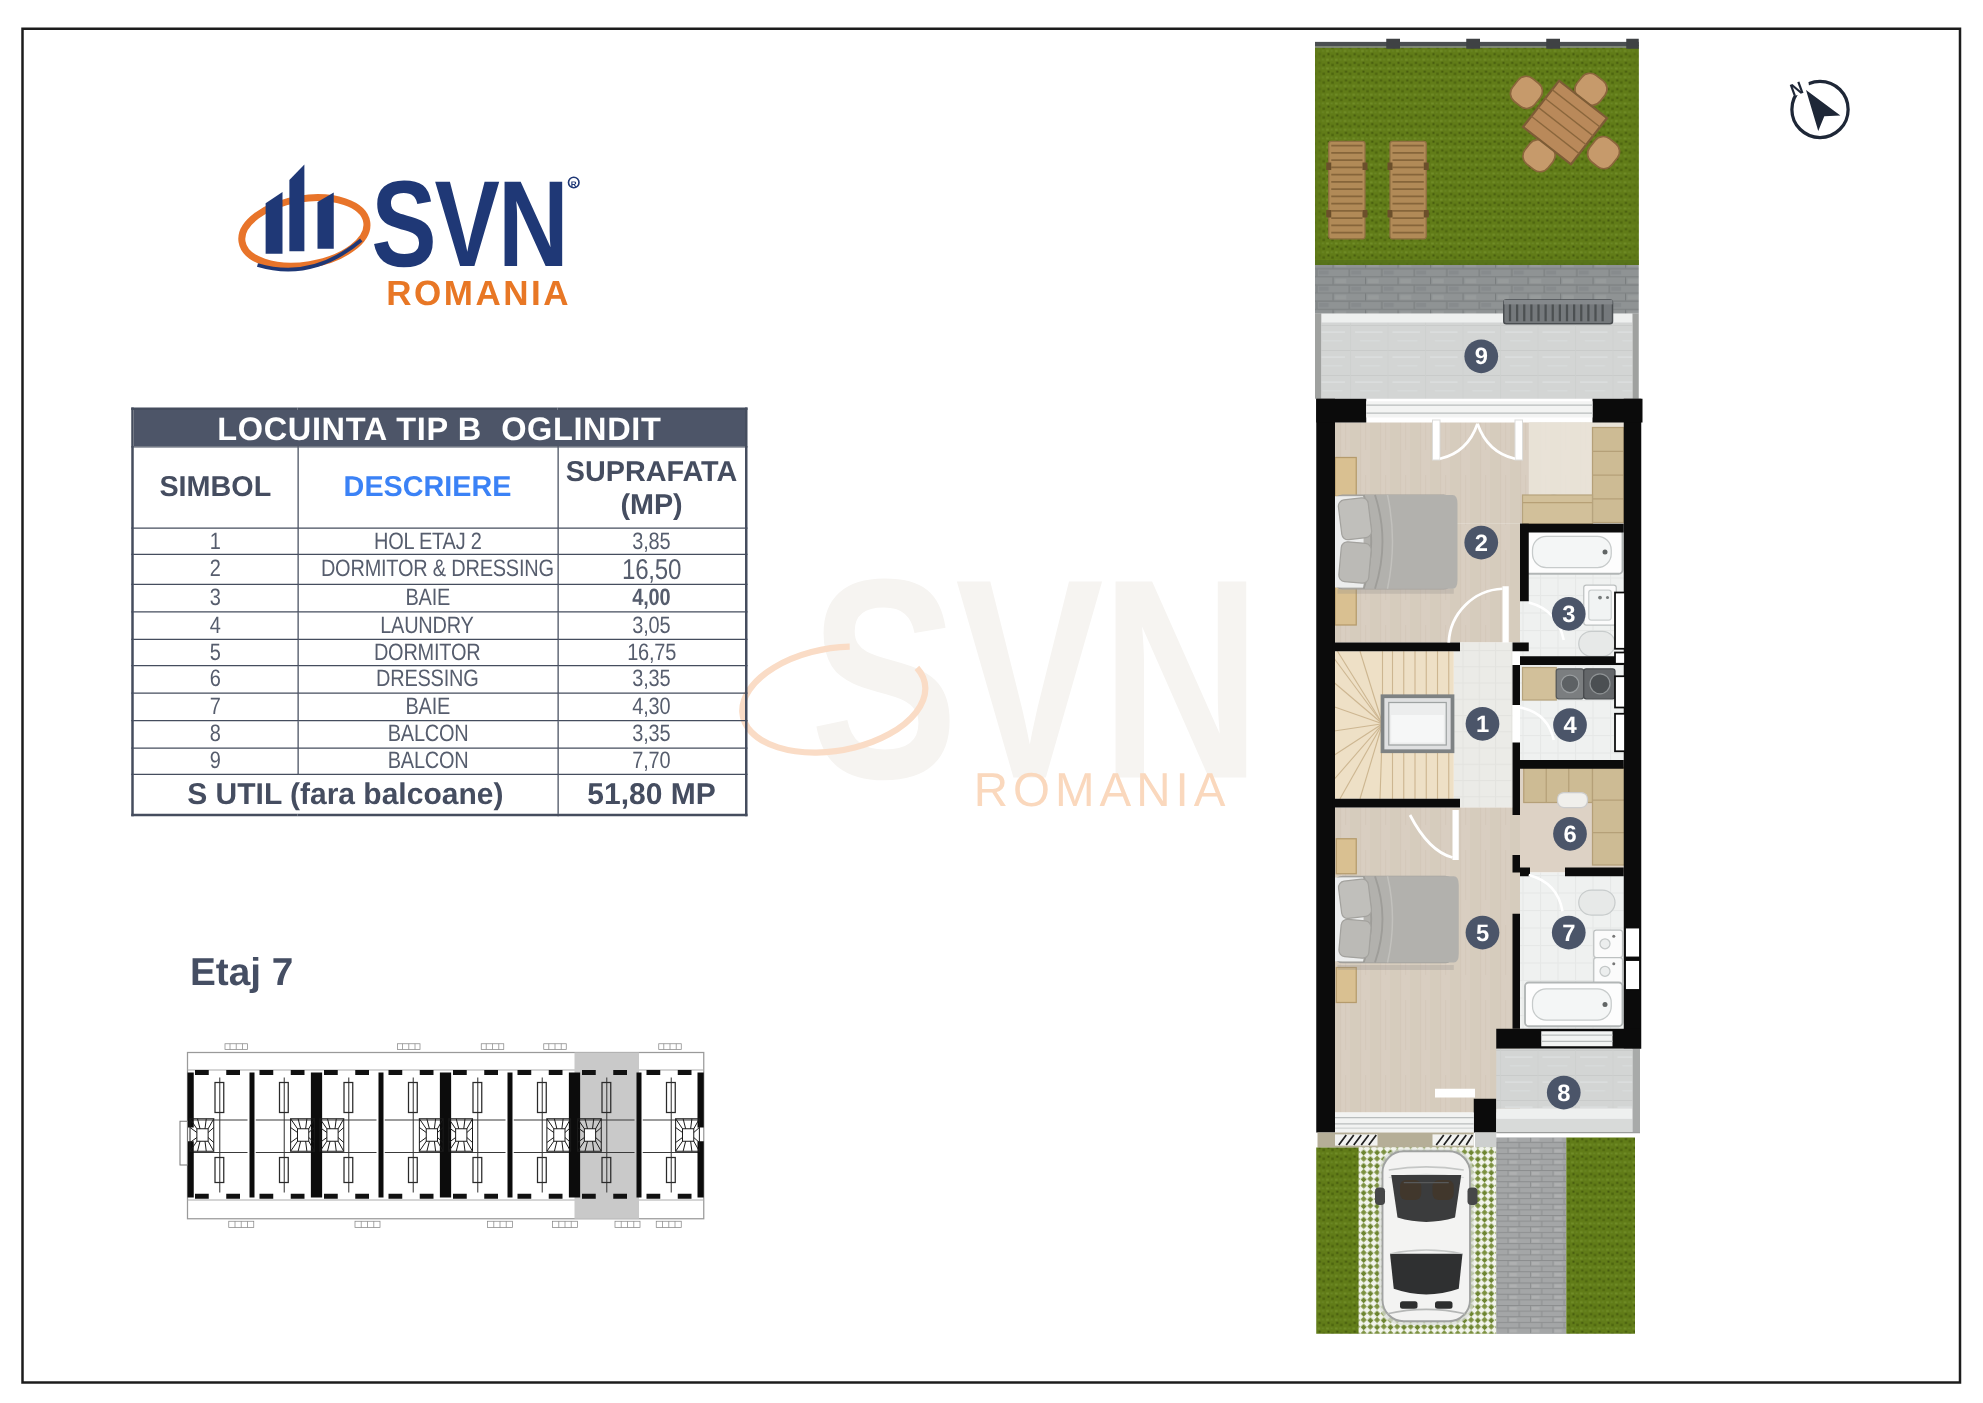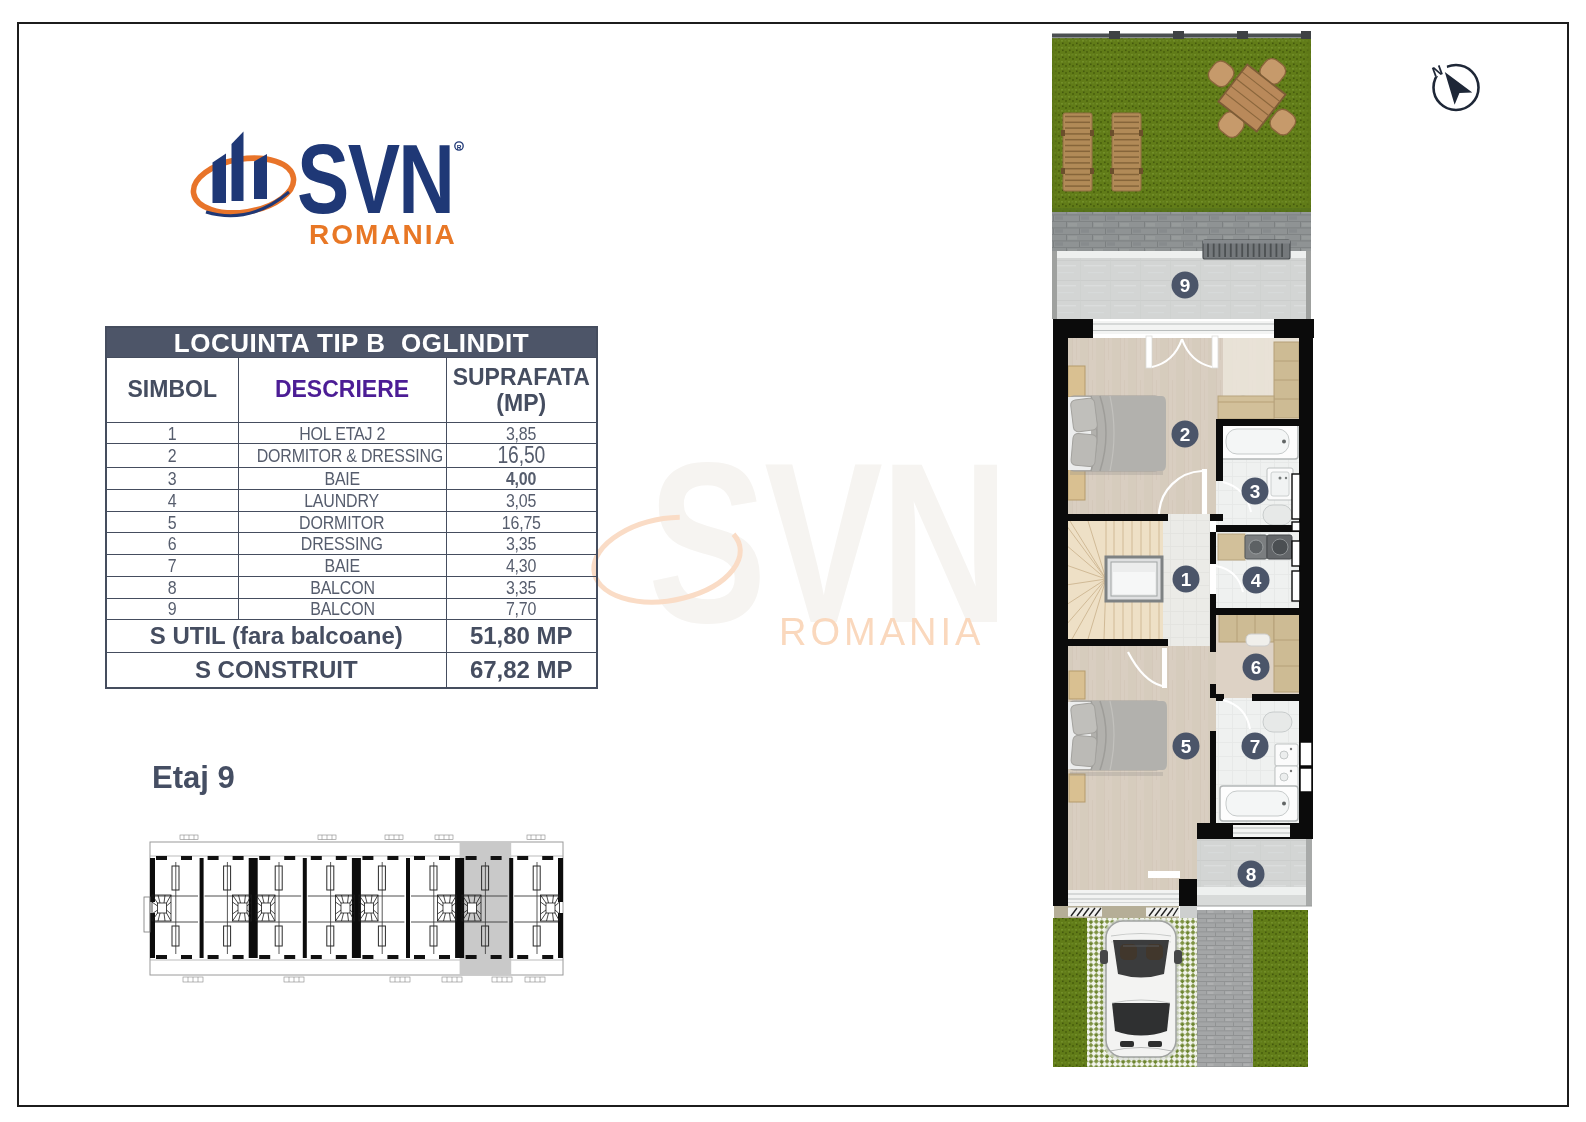--- a/index.html
+++ b/index.html
@@ -36,21 +36,21 @@
           <col style="width:132px">
           <col style="width:208px">
           <col style="width:151px">
         </colgroup>
 <tbody>
           <tr>
             <td colspan="3" style="height:29px;background:#4d5568;color:#fff;font-weight:bold;font-size:26px;letter-spacing:0.5px;">LOCUINTA TIP B&nbsp; OGLINDIT</td>
           </tr>
 <tr style="height:64.7px;">
             <td style="font-weight:bold;font-size:23px;color:#454d60;">SIMBOL</td>
-            <td style="font-weight:bold;font-size:23px;color:#4c1d95;">DESCRIERE</td>
+            <td style="font-weight:bold;font-size:23px;color:#3b82f6;">DESCRIERE</td>
             <td style="font-weight:bold;font-size:23px;color:#454d60;line-height:26px;">SUPRAFATA<br>(MP)</td>
           </tr>
           <tr style="height:21.7px;">
             <td style="font-size:19px;"><span class="cond">1</span></td>
             <td style="font-size:19px;"><span class="cond">HOL ETAJ 2</span></td>
             <td style="font-size:19px;"><span class="cond">3,85</span></td>
           </tr>
           <tr style="height:21.7px;">
             <td style="font-size:19px;"><span class="cond">2</span></td>
             <td style="font-size:19px;"><span class="cond">DORMITOR &amp; DRESSING</span></td>
@@ -88,29 +88,25 @@
           </tr>
           <tr style="height:21.7px;">
             <td style="font-size:19px;"><span class="cond">9</span></td>
             <td style="font-size:19px;"><span class="cond">BALCON</span></td>
             <td style="font-size:19px;"><span class="cond">7,70</span></td>
           </tr>
           <tr style="height:32.6px;">
             <td colspan="2" style="font-weight:bold;font-size:24px;color:#454d60;">S UTIL (fara balcoane)</td>
             <td style="font-weight:bold;font-size:24px;color:#454d60;">51,80 MP</td>
           </tr>
-<tr style="height:35.8px;">
-            <td colspan="2" style="font-weight:bold;font-size:24px;color:#454d60;">S CONSTRUIT</td>
-            <td style="font-weight:bold;font-size:24px;color:#454d60;">67,82 MP</td>
-          </tr>
 </tbody>
       </table>
     </div>
 
-<div class="abs" style="left:152px;top:760px;font-size:31px;font-weight:bold;color:#454e63;">Etaj 9</div>
+<div class="abs" style="left:152px;top:760px;font-size:31px;font-weight:bold;color:#454e63;">Etaj 7</div>
 
 <svg class="abs" style="left:140px;top:830px;" width="430" height="160" viewBox="140 830 430 160">
 <rect x="150" y="842" width="413" height="133" fill="#fff" stroke="#9a9a9a" stroke-width="1"></rect>
 <line x1="150" y1="856" x2="563" y2="856" stroke="#aaa" stroke-width="0.8"></line>
 <line x1="150" y1="960" x2="563" y2="960" stroke="#aaa" stroke-width="0.8"></line>
 
 <rect x="459.6" y="842" width="51.6" height="133" fill="#c9c9c9"></rect>
 <line x1="175.8" y1="862" x2="175.8" y2="954" stroke="#444" stroke-width="0.9"></line>
 <rect x="156.0" y="856" width="11" height="4" fill="#111"></rect>
       <rect x="181.0" y="856" width="11" height="4" fill="#111"></rect>

